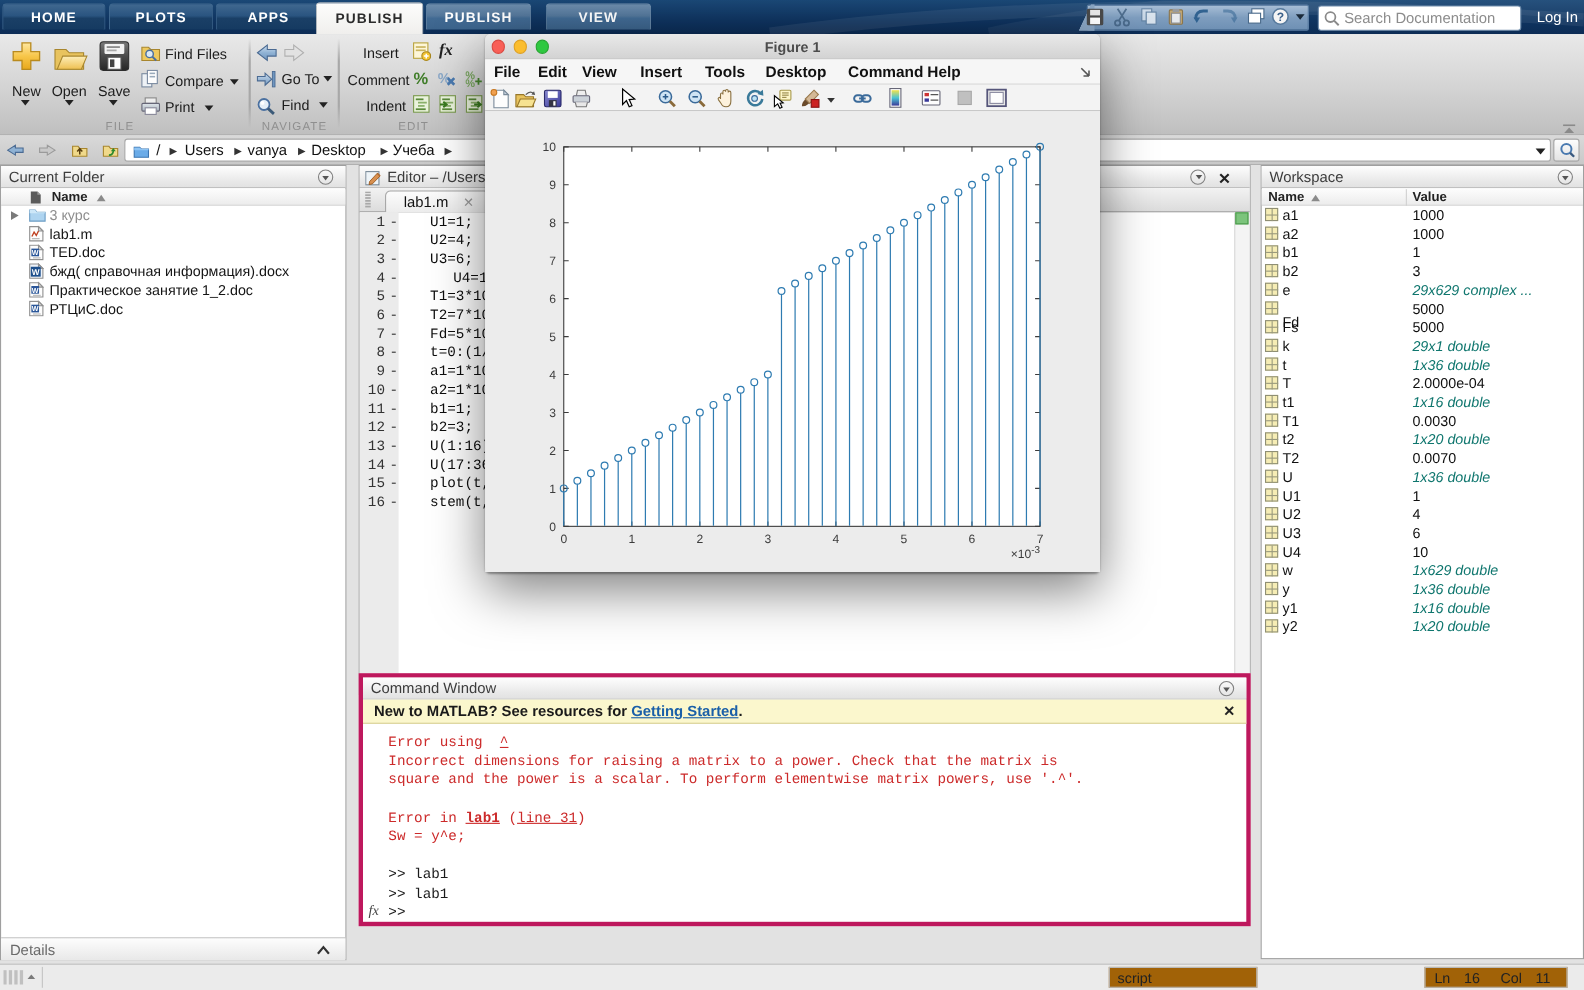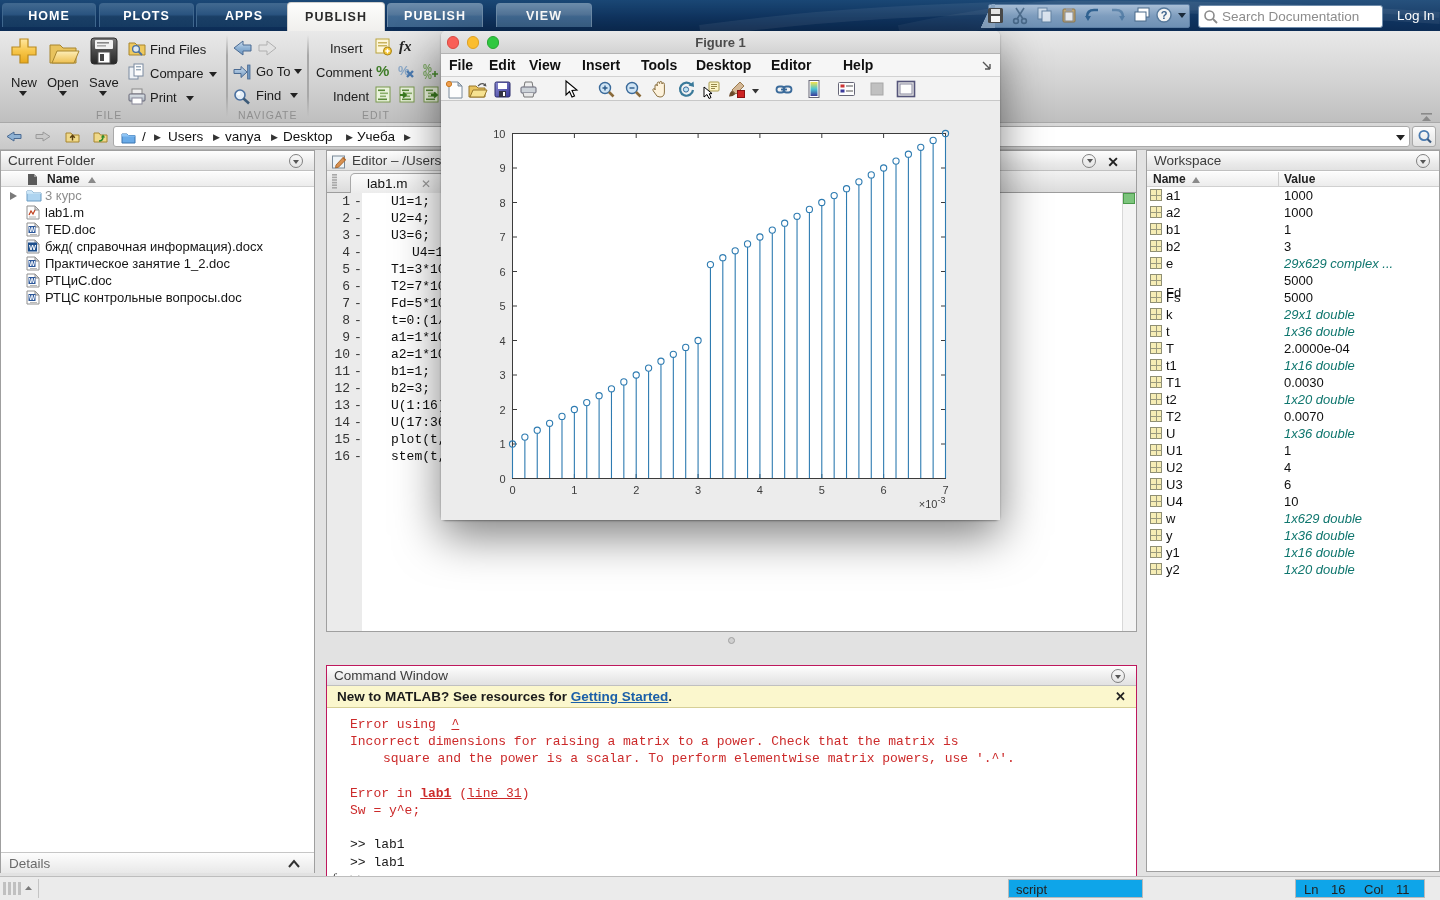--- a/index.html
+++ b/index.html
@@ -53,27 +53,27 @@
 #edit{position:absolute;left:326px;top:150px;width:811px;height:482px;background:#fff;border:1px solid #9f9f9f;}
 #edtabs{position:absolute;left:0;top:20px;right:0;height:22px;background:linear-gradient(#f2f2f2,#dcdcdc);border-bottom:1px solid #9d9d9d;}
 #edtab1{position:absolute;left:23px;top:2px;width:95px;height:20px;background:linear-gradient(#fcfcfc,#ececec);
  border:1px solid #a8a8a8;border-bottom:none;border-radius:5px 5px 0 0;font-size:13.5px;color:#111;text-align:left;padding-left:16px;line-height:20px;}
 #gutter{position:absolute;left:0;top:42px;bottom:0;width:35px;background:#ebebeb;border-right:1px solid #e0e0e0;}
 #dashcol{position:absolute;left:24px;top:42px;bottom:0;width:11px;background:#ebebeb;}
 .lnum{position:absolute;width:17px;text-align:right;font-size:13px;color:#333;font-family:"Liberation Mono",monospace;}
 .dashm{position:absolute;left:353px;font-size:13px;color:#333;font-family:"Liberation Mono",monospace;}
 .codel{position:absolute;left:390px;font-size:13px;color:#0d0d0d;font-family:"Liberation Mono",monospace;white-space:pre;}
 
-#cmd{position:absolute;left:326px;top:665px;width:811px;height:230px;background:#fff;border:1px solid #be185d;}
+#cmd{position:absolute;left:326px;top:612px;width:811px;height:230px;background:#fff;border:4px solid #be185d;}
 #banner{position:absolute;left:0;top:20px;right:0;height:22px;background:#fbf7cd;border-bottom:1px solid #d6cf96;font-size:13.5px;font-weight:bold;color:#1a1a1a;line-height:22px;padding-left:10px;}
 .cline{position:absolute;left:23px;font-size:13px;font-family:"Liberation Mono",monospace;white-space:pre;color:#1a1a1a;}
 .err{color:#cc2a2a;}
 
 #status{position:absolute;left:0;top:876px;width:1440px;height:24px;background:#ebebeb;border-top:1px solid #bdbdbd;font-size:13px;color:#222;}
-.sbox{position:absolute;top:2px;height:19px;border:1px solid #b9b9b9;background:#0ea5e9;line-height:19px;}
+.sbox{position:absolute;top:2px;height:19px;border:1px solid #b9b9b9;background:#a16207;line-height:19px;}
 
 #fig{position:absolute;left:441px;top:31px;width:559px;height:489px;border-radius:5px;
  background:#ececec;box-shadow:0 1px 2px rgba(0,0,0,.35),0 16px 46px rgba(0,0,0,.5);}
 #figtitle{position:absolute;left:0;top:0;right:0;height:23px;border-radius:5px 5px 0 0;
  background:linear-gradient(#e9e9e9,#d3d3d3);border-bottom:1px solid #b4b4b4;
  text-align:center;font-size:13px;font-weight:bold;color:#4c4c4c;line-height:23px;}
 .tl{position:absolute;top:5px;width:12.5px;height:12.5px;border-radius:50%;}
 #figmenu{position:absolute;left:0;top:23px;right:0;height:23px;background:#f6f6f6;border-bottom:1px solid #d2d2d2;}
 .mitem{position:absolute;top:0;font-size:14px;font-weight:bold;color:#101010;line-height:23px;}
 #figtool{position:absolute;left:0;top:46px;right:0;height:24px;background:#f3f3f3;border-bottom:1px solid #c8c8c8;}
@@ -389,30 +389,20 @@
       </div>
 <div class="frow" style="top:121px;text-align:center;">
 <svg class="ficon" width="14" height="15">
           <path d="M1 1 L9 1 L13 5 L13 14 L1 14 Z" fill="#fdfdfd" stroke="#909090"></path>
           <path d="M9 1 L9 5 L13 5 Z" fill="#d8d8d8" stroke="#909090"></path>
           <rect x="2.5" y="4" width="7" height="7" fill="#2a5699"></rect>
           <text x="6" y="10" font-size="6.5" font-weight="bold" fill="#fff" text-anchor="middle" font-family="Liberation Sans">W</text>
           <rect x="4" y="12" width="7" height="0.9" fill="#b0b0b0"></rect>
         </svg>
 <span class="ftxt" style="color:#141414;">РТЦиС.doc</span>
-      </div>
-<div class="frow" style="top:138px;">
-<svg class="ficon" width="14" height="15">
-          <path d="M1 1 L9 1 L13 5 L13 14 L1 14 Z" fill="#fdfdfd" stroke="#909090"></path>
-          <path d="M9 1 L9 5 L13 5 Z" fill="#d8d8d8" stroke="#909090"></path>
-          <rect x="2.5" y="4" width="7" height="7" fill="#2a5699"></rect>
-          <text x="6" y="10" font-size="6.5" font-weight="bold" fill="#fff" text-anchor="middle" font-family="Liberation Sans">W</text>
-          <rect x="4" y="12" width="7" height="0.9" fill="#b0b0b0"></rect>
-        </svg>
-<span class="ftxt" style="color:#141414;">РТЦС контрольные вопросы.doc</span>
       </div>
 <div class="abs" style="left:0;top:701px;right:0;height:21px;background:linear-gradient(#fdfdfd,#e8e8e8);border-top:1px solid #c6c6c6;font-size:13.5px;color:#6a6a6a;padding-left:8px;line-height:21px;">Details<svg class="abs" style="right:14px;top:6px" width="12" height="9">
           <path d="M1 8 L6 2 L11 8" stroke="#333" stroke-width="2" fill="none"></path>
         </svg></div>
 </div>
 <div id="edit">
 <div class="phdr">
         <svg class="abs" style="left:5px;top:2.5px" width="15" height="15">
           <rect x="0.5" y="2" width="12" height="12" fill="#eef4f8" stroke="#7a8a98"></rect>
           <path d="M4 11 L11 3.5 L13.5 6 L6.5 13.2 L3.5 13.8 Z" fill="#d89050" stroke="#9a5a20" stroke-width="0.8"></path>
@@ -487,21 +477,21 @@
 <div class="abs" style="right:0;top:42px;bottom:0;width:14px;background:#f4f4f4;border-left:1px solid #d8d8d8;"></div>
 <div class="abs" style="right:1px;top:42px;width:12px;height:11px;background:#7cc47c;border:1px solid #4a9a4a;"></div>
 </div>
 <div class="abs" style="left:728px;top:637px;width:7px;height:7px;border-radius:50%;background:#d0d0d0;border:1px solid #a0a0a0;"></div>
 <div id="cmd">
 <div class="phdr">Command Window</div>
       <div class="circv" style="right:11px;"></div>
 <div id="banner">New to MATLAB? See resources for <span style="color:#1a5fa8;text-decoration:underline;">Getting Started</span>.<span style="position:absolute;right:10px;top:0;color:#222;font-weight:bold;font-size:13px;">✕</span></div>
 <div class="cline err" style="top:51.0px;">Error using  <span style="text-decoration:underline;">^</span> </div>
 <div class="cline err" style="top:68.2px;">Incorrect dimensions for raising a matrix to a power. Check that the matrix is</div>
-<div class="cline err" style="top:85.4px;margin-left:33px;">square and the power is a scalar. To perform elementwise matrix powers, use '.^'.</div>
+<div class="cline err" style="top:85.4px;">square and the power is a scalar. To perform elementwise matrix powers, use '.^'.</div>
 <div class="cline err" style="top:119.8px;">Error in <b><span style="text-decoration:underline;">lab1</span></b> (<span style="text-decoration:underline;">line 31</span>)</div>
 <div class="cline err" style="top:137.0px;">Sw = y^e;</div>
 <div class="cline " style="top:171.4px;">&gt;&gt; lab1</div>
 <div class="cline " style="top:188.6px;">&gt;&gt; lab1</div>
 <div class="cline " style="top:205.8px;">&gt;&gt;</div>
 <div class="abs" style="left:5px;top:204px;font-family:'Liberation Serif',serif;font-style:italic;font-size:13px;color:#444;">fx</div>
 </div>
 <div class="pnl" style="left:1146px;top:150px;width:294px;height:722px;">
 <div class="phdr">Workspace</div>
       <div class="circv" style="right:9px;"></div>
@@ -651,21 +641,21 @@
 <div class="tl" style="left:5.7px;background:#f95f57;border:0.5px solid #d94a42;"></div>
 <div class="tl" style="left:25.7px;background:#fbbd2e;border:0.5px solid #dfa123;"></div>
 <div class="tl" style="left:45.7px;background:#2fc840;border:0.5px solid #28a532;"></div>
 <div id="figmenu">
 <span class="mitem" style="left:8px;">File</span>
 <span class="mitem" style="left:48px;">Edit</span>
 <span class="mitem" style="left:88px;">View</span>
 <span class="mitem" style="left:141px;">Insert</span>
 <span class="mitem" style="left:200px;">Tools</span>
 <span class="mitem" style="left:255px;">Desktop</span>
-<span class="mitem" style="left:330px;">Editor</span>
+<span class="mitem" style="left:330px;">Command</span>
 <span class="mitem" style="left:402px;">Help</span>
 <svg class="abs" style="right:8px;top:7px" width="10" height="10">
           <path d="M1 1 L8 8 M8 8 L8 3 M8 8 L3 8" stroke="#555" stroke-width="1.4" fill="none"></path>
         </svg>
 </div>
 <div id="figtool">
 <svg class="abs" style="left:0;top:2px" width="559" height="22">
           <g transform="translate(5,2)">
             <path d="M3 1 L12 1 L16 5 L16 17 L3 17 Z" fill="#fdfdfd" stroke="#7a8a9a"></path>
             <path d="M12 1 L12 5 L16 5 Z" fill="#c8d4e0" stroke="#7a8a9a"></path>

